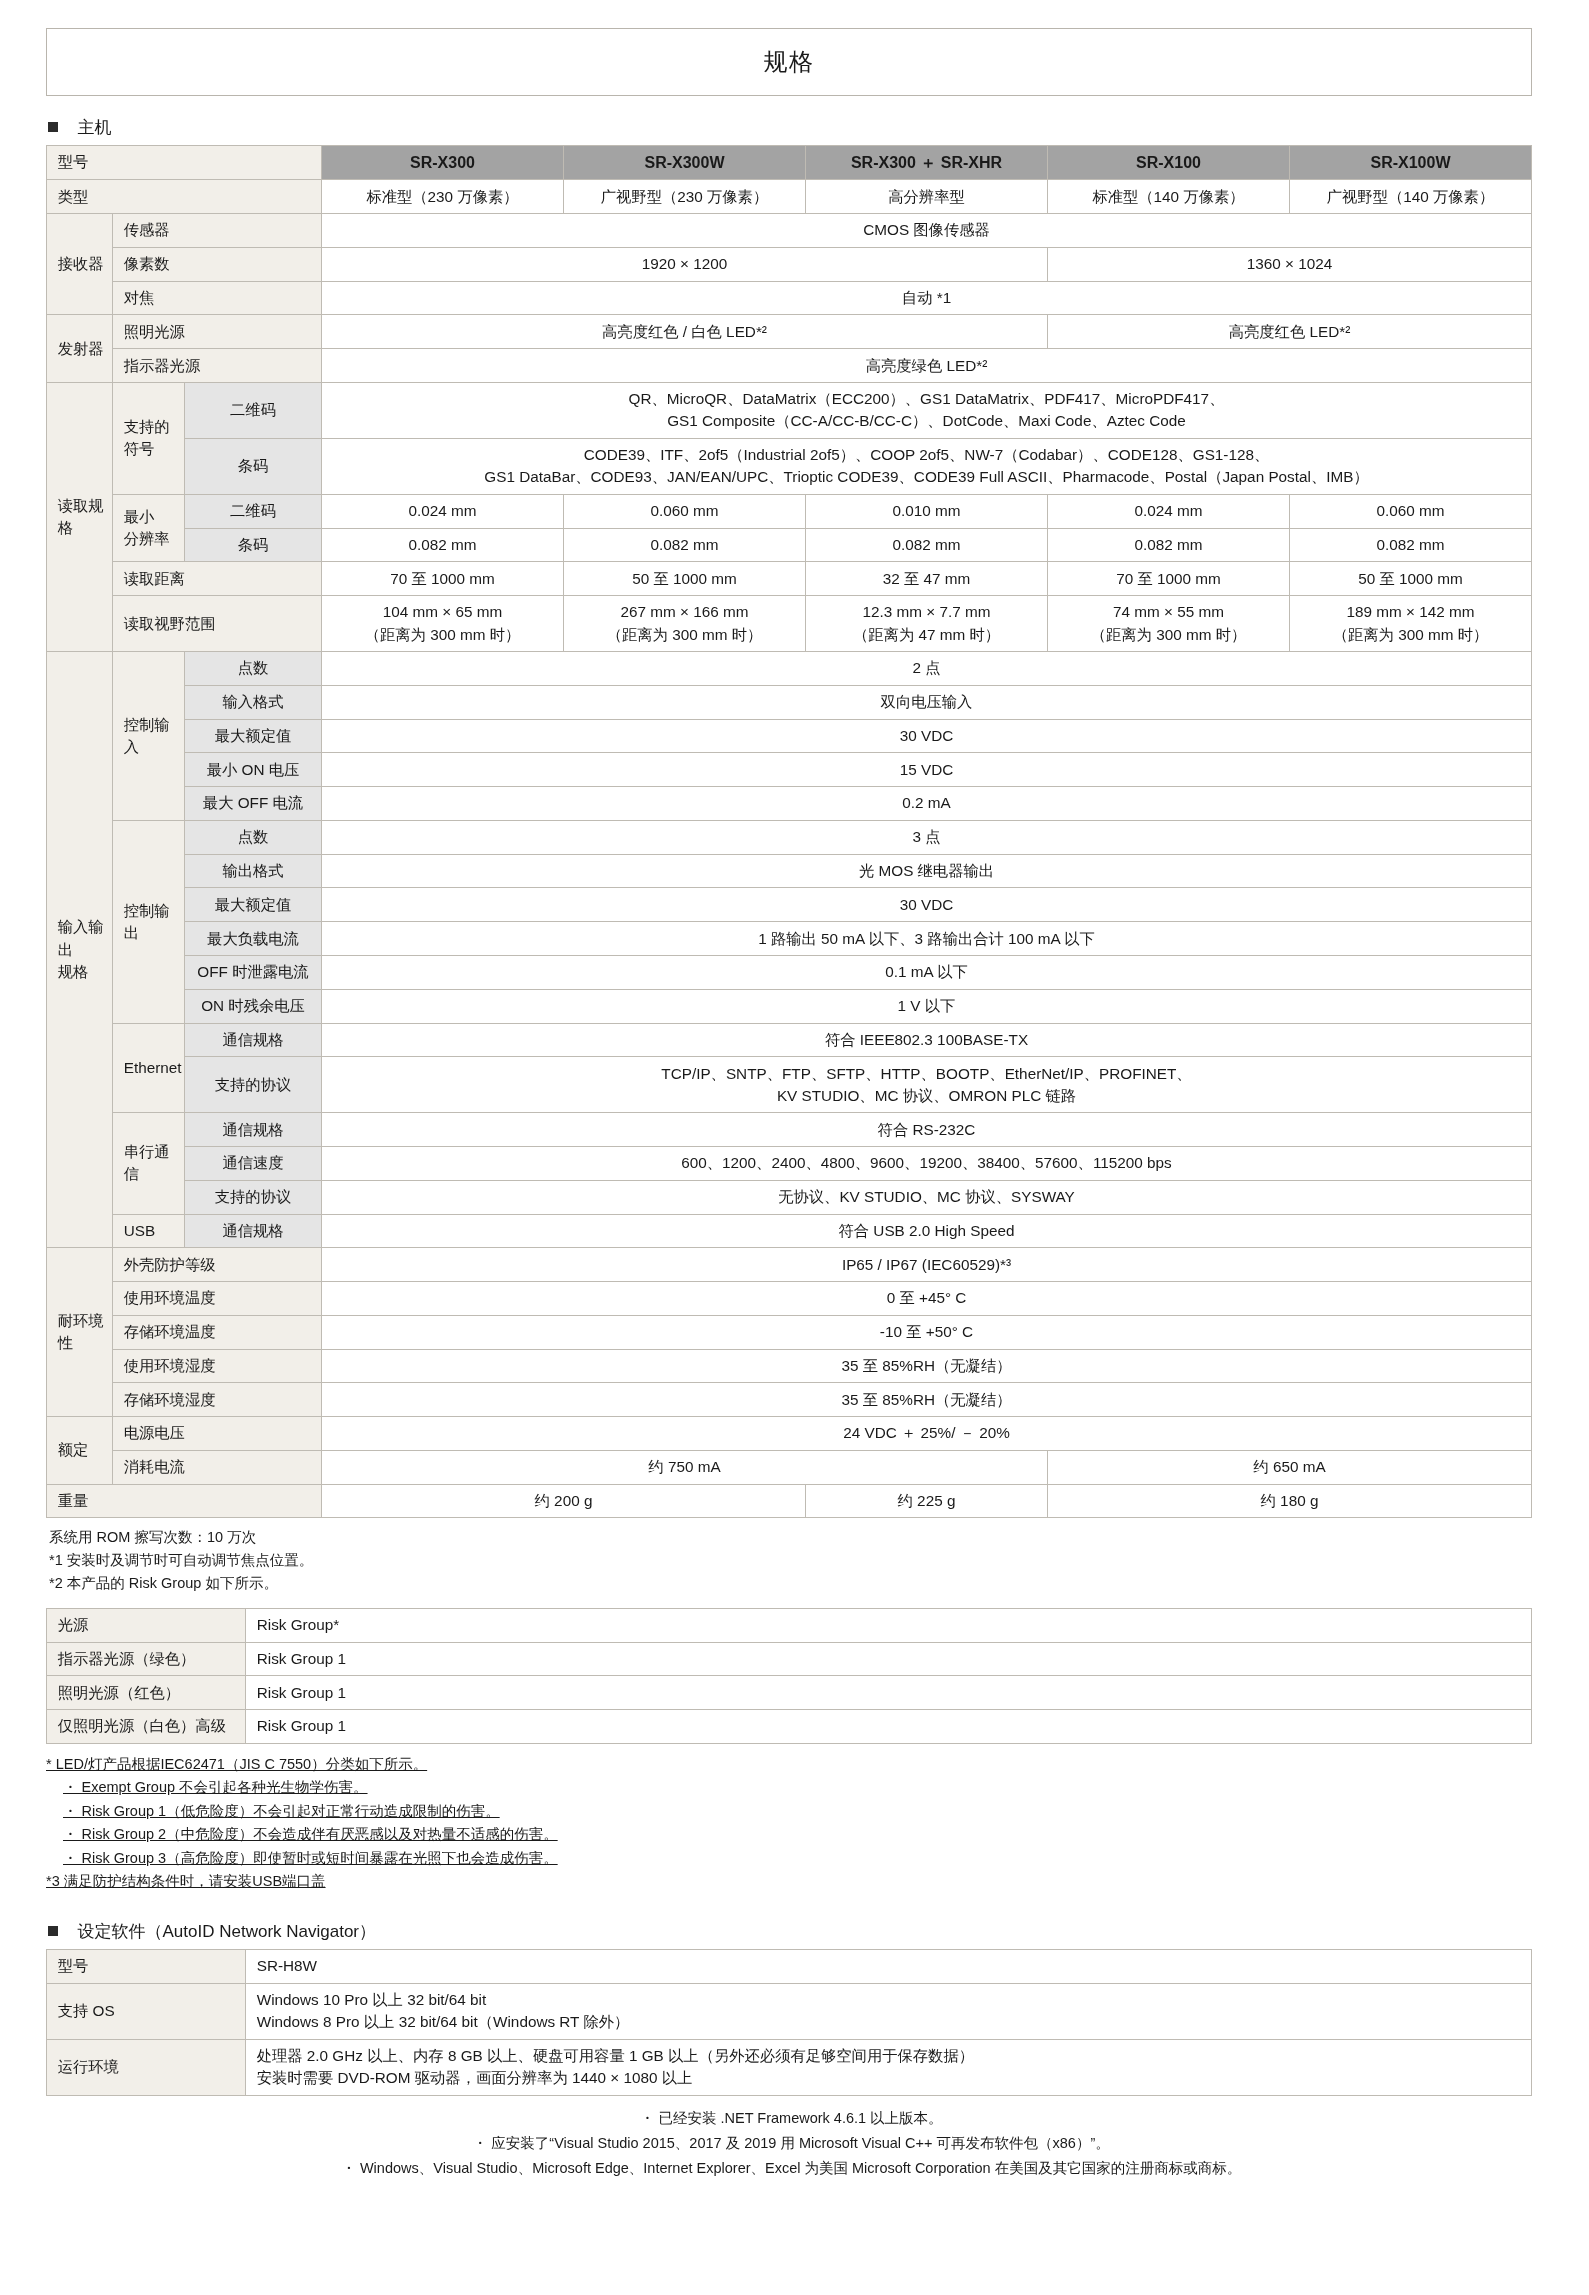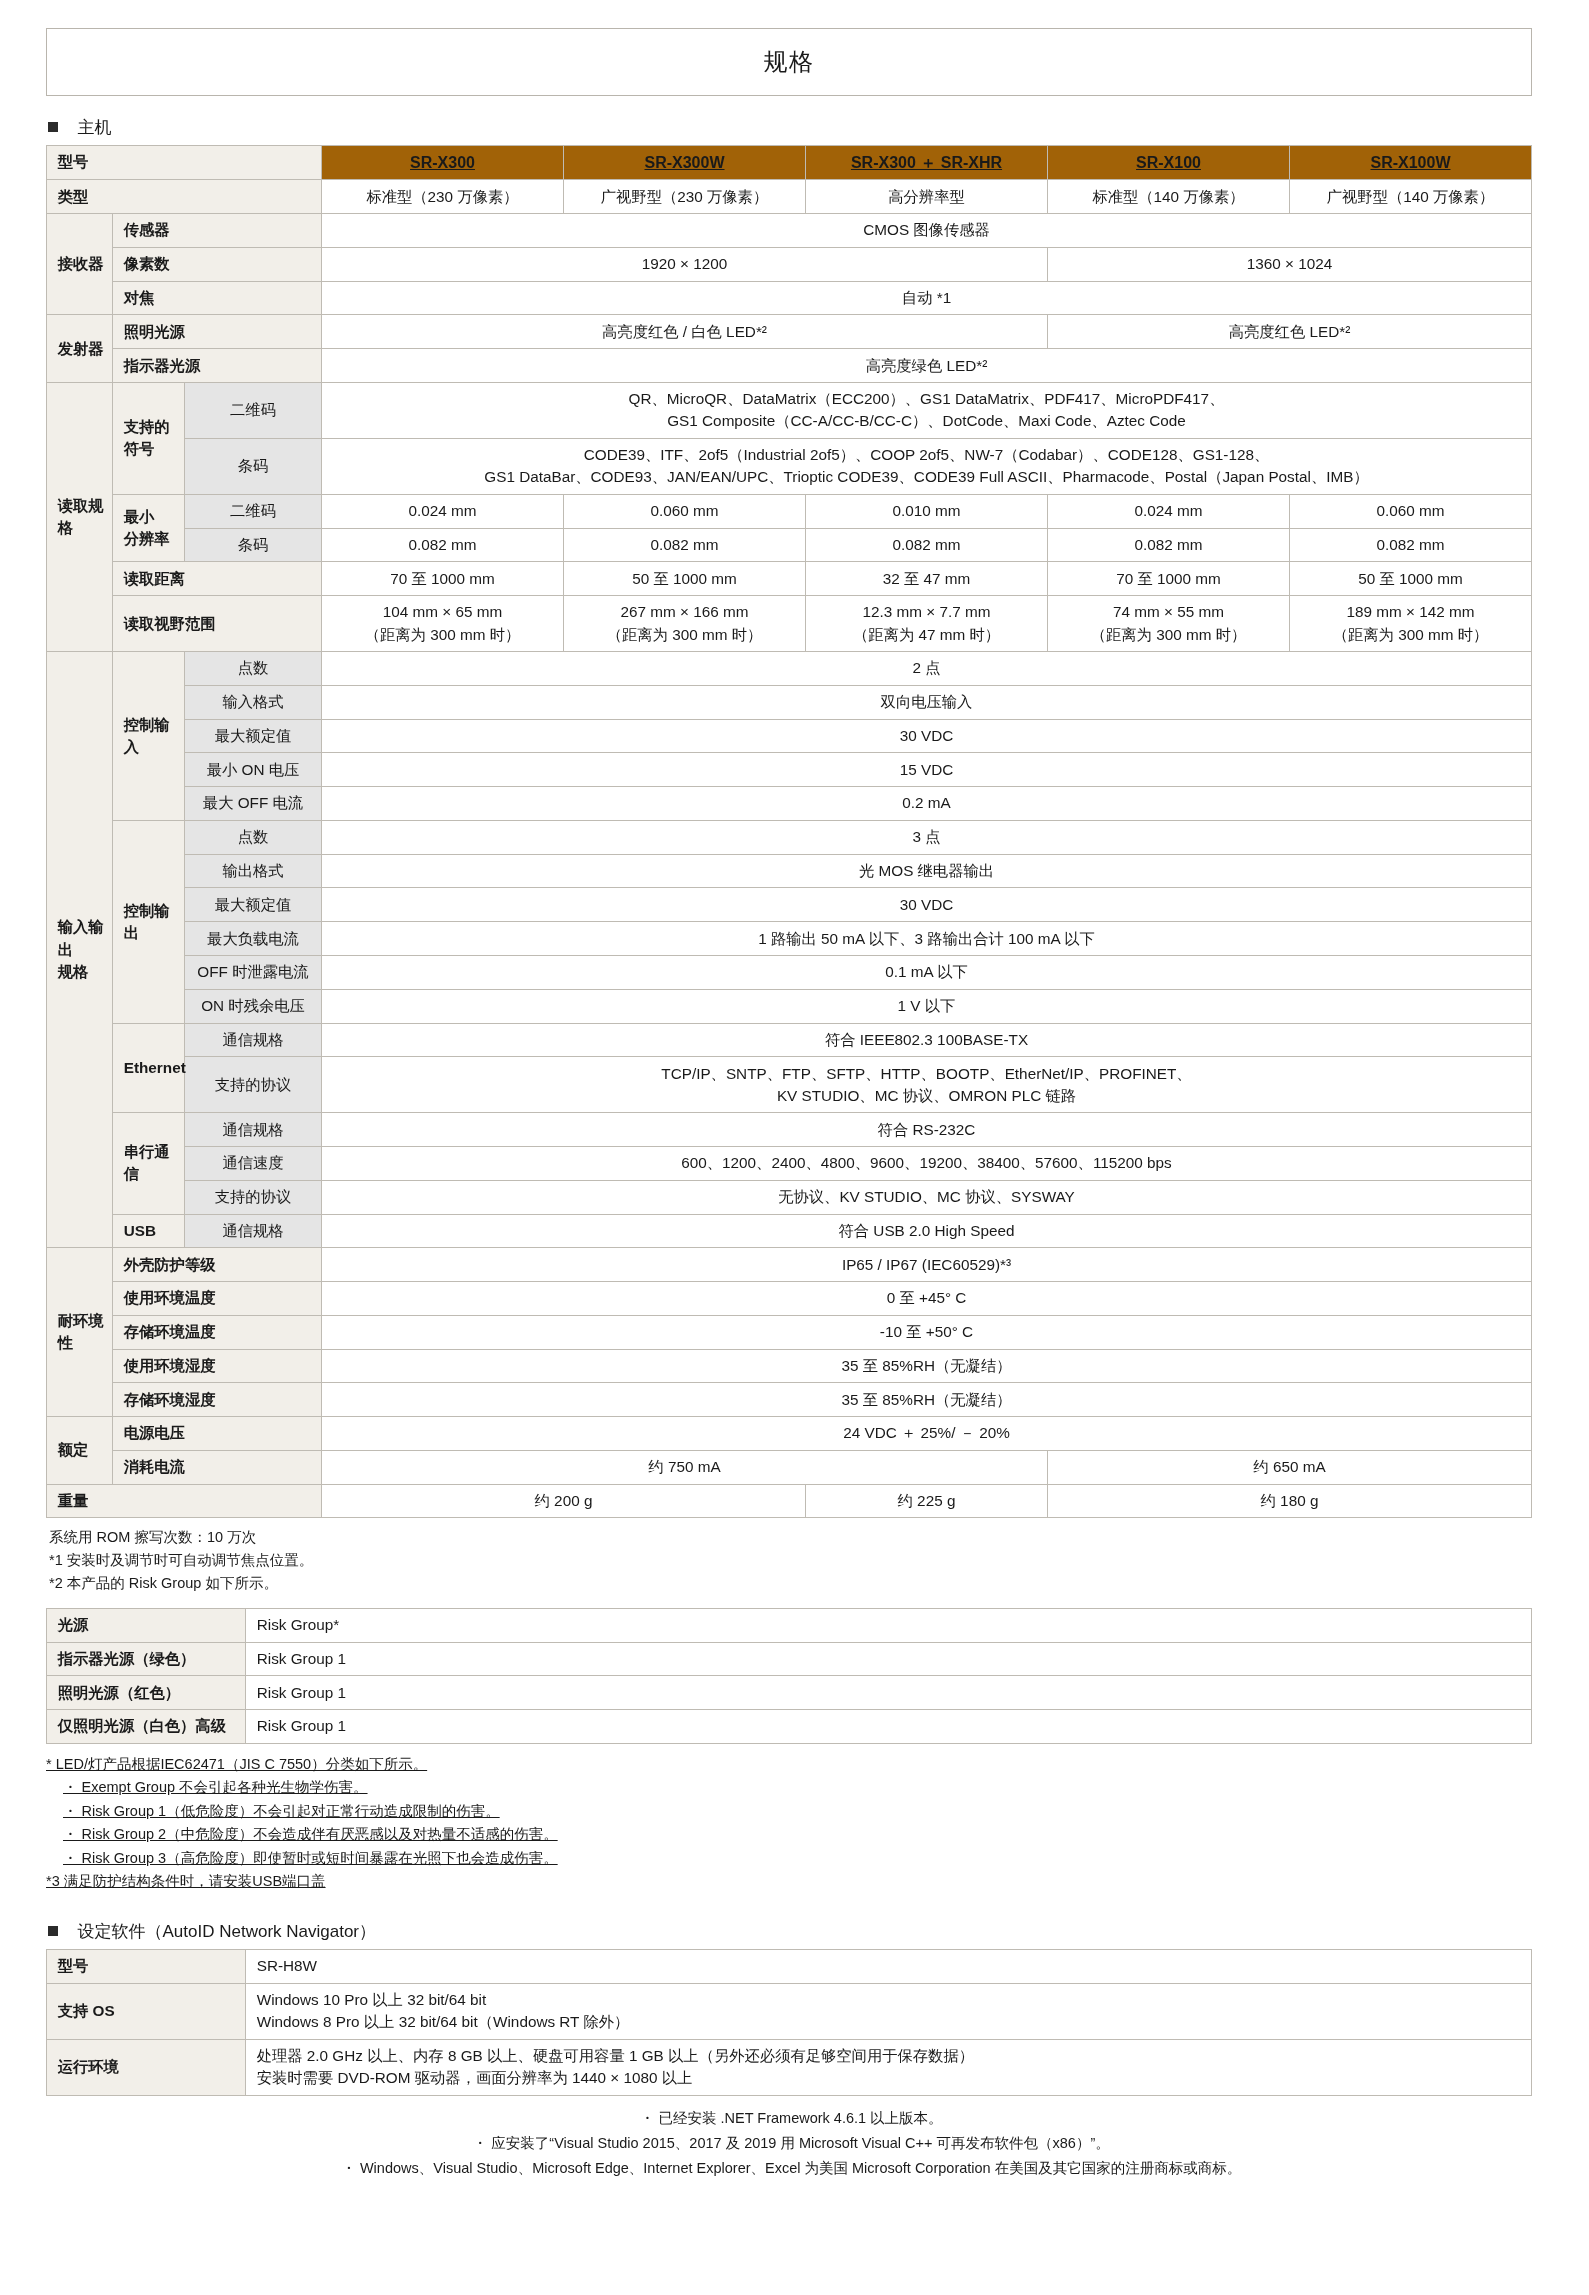--- a/index.html
+++ b/index.html
@@ -48,32 +48,30 @@
     font-size: 15.3px;
     font-weight: normal;
     padding: 5.3px 7.6px;
     vertical-align: middle;
     line-height: 1.45;
   }
   .lbl {
     background: #f2efe9;
     text-align: left;
     padding-left: 10.7px;
-    font-weight: bold;
   }
   .lbl-c {
     background: #e5e5e5;
     text-align: center;
   }
   .hdr {
-    background: #a16207;
+    background: #a3a3a3;
     text-align: center;
     font-weight: bold;
     font-size: 16px;
-    text-decoration: underline;
   }
   .val {
     background: #ffffff;
     text-align: center;
   }
   .val-l {
     background: #ffffff;
     text-align: left;
     padding-left: 10.7px;
   }

